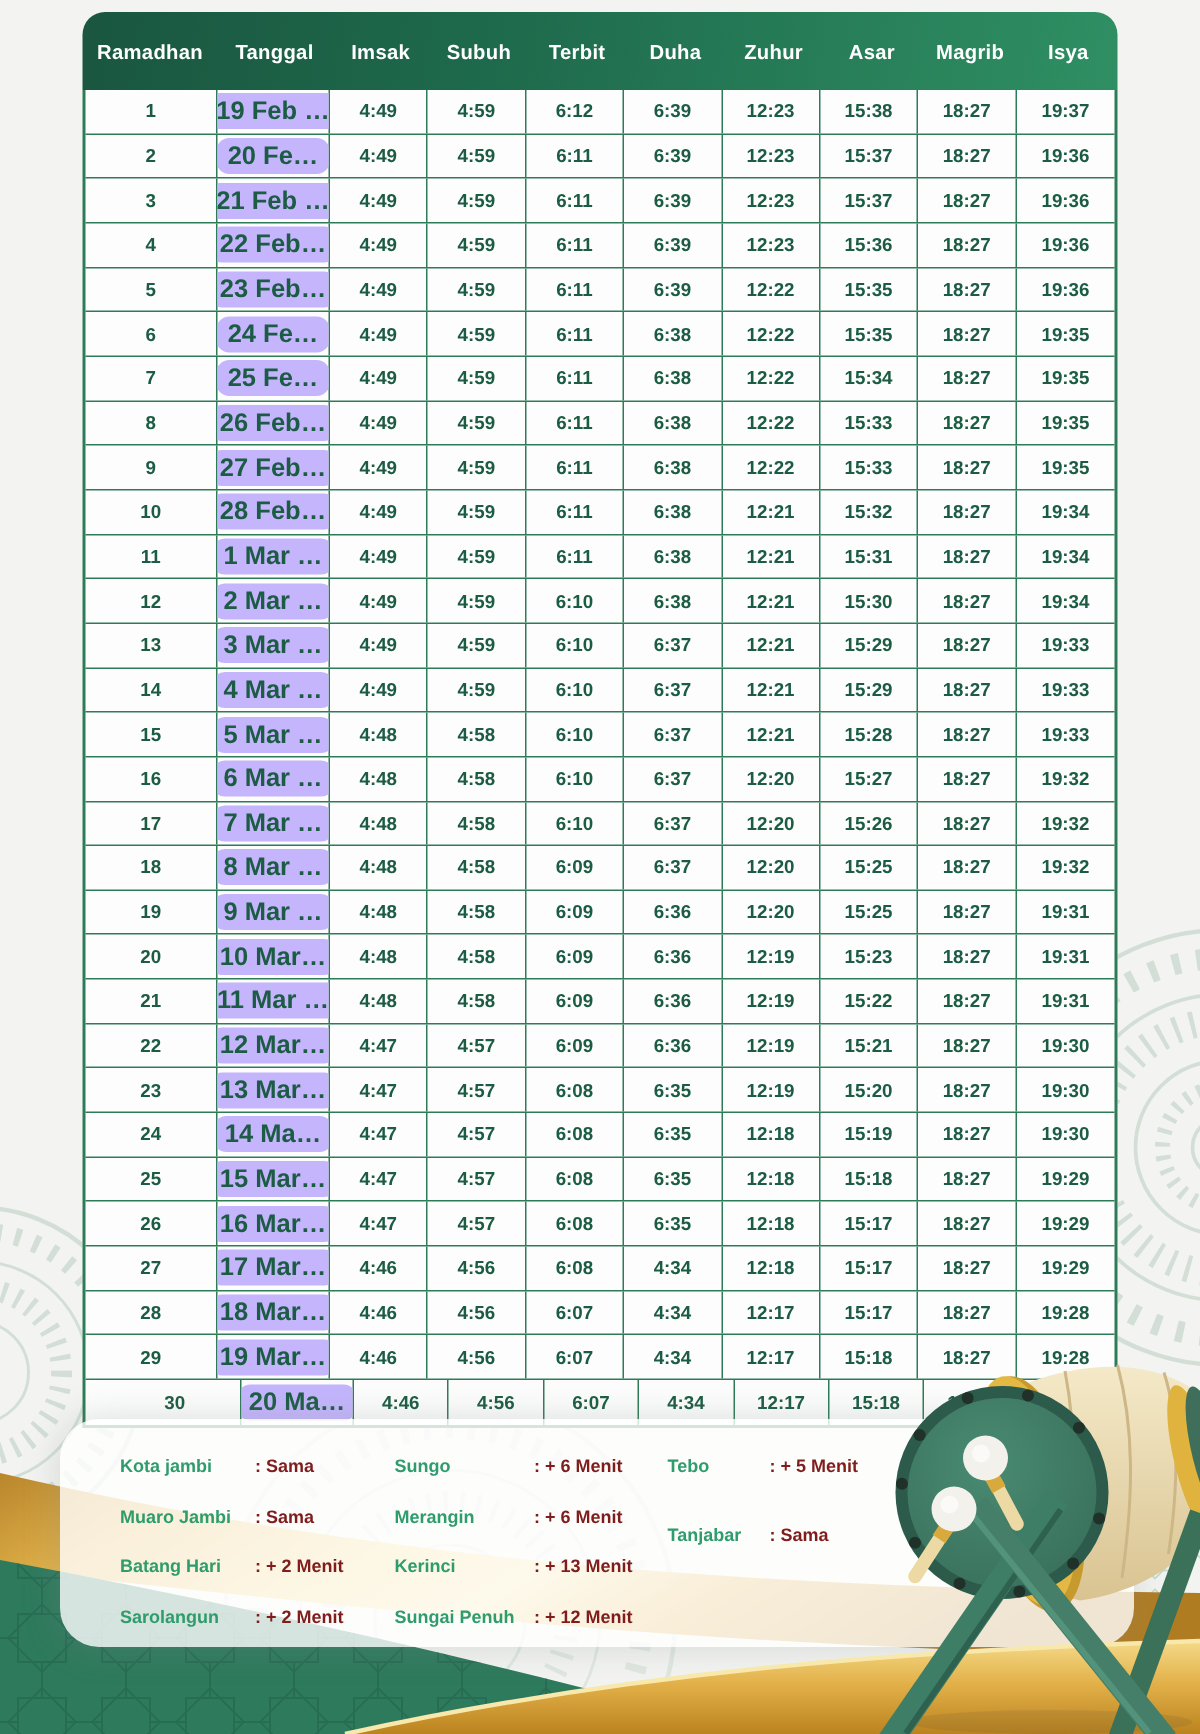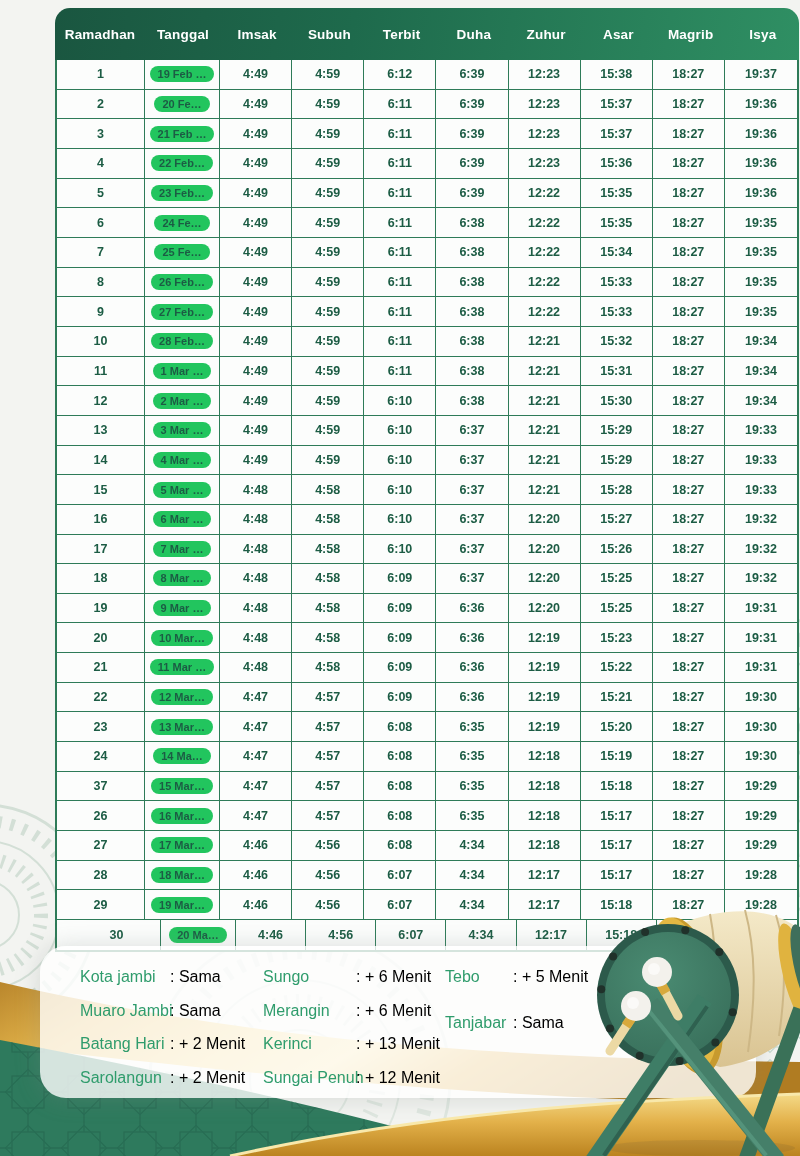--- a/index.html
+++ b/index.html
@@ -5,21 +5,21 @@
   html,body{margin:0;padding:0;}
   .page{
     position:relative;width:800px;height:1156px;overflow:hidden;
     background:#f3f4f1;
     font-family:"Liberation Sans",sans-serif;
   }
   svg{display:block;}
   .bg-layer,.decor-layer{position:absolute;left:0;top:0;pointer-events:none;}
 
   
-  .sched{position:absolute;left:55px;top:8px;width:744px;}
+  .sched{position:absolute;left:55px;top:8px;width:690px;}
   .sched-head{
     display:grid;grid-template-columns:90px 76px repeat(8,1fr);
     height:52px;align-items:center;text-align:center;
     background:linear-gradient(98deg,#1a5640 0%,#1e6a4c 40%,#2f8f63 100%);
     border-radius:15px 15px 0 0;
     color:#ffffff;font-weight:bold;font-size:13.5px;letter-spacing:.2px;
   }
   .sched-body{
     border:2px solid #2e7b58;border-top:none;background:#fcfdfc;
   }
@@ -28,38 +28,38 @@
     height:29.66px;box-sizing:border-box;border-bottom:1.5px solid #2e7b58;
   }
   .row:last-child{border-bottom:none;padding-left:16px;}
   .cell{
     display:flex;align-items:center;justify-content:center;
     font-weight:bold;font-size:12.5px;color:#1c5c44;
     border-right:1.5px solid #2e7b58;overflow:hidden;
   }
   .cell:last-child{border-right:none;}
   .pill{
-    background:#22c55e;border-radius:9px;padding:2px 8px;
-    font-size:11px;white-space:nowrap;color:#1c5c44;font-weight:bold;text-align:center;
+    background:#c4b5fd;border-radius:9px;padding:2px 8px;
+    font-size:17px;white-space:nowrap;color:#1c5c44;font-weight:bold;text-align:center;
   }
 
   
   .panel{
     position:absolute;left:40px;top:946px;width:716px;height:152px;
     background:rgba(255,255,255,.8);border-radius:26px;
     box-shadow:0 0 24px rgba(130,140,135,.28);
   }
   .notes{position:absolute;left:80px;top:960px;display:flex;}
   .note-col{display:flex;flex-direction:column;}
   .note-col1{width:183px;}
   .note-col2{width:182px;}
   .note-col3{width:190px;gap:12px;}
-  .note-row{display:flex;align-items:center;height:33.8px;font-size:16px;font-weight:normal;white-space:nowrap;}
+  .note-row{display:flex;align-items:center;height:33.8px;font-size:12px;font-weight:bold;white-space:nowrap;}
   .nl{color:#2f9c6c;}
-  .nv{color:#000000;}
+  .nv{color:#7f1d1d;}
   .note-col1 .nl{width:90px;}
   .note-col2 .nl{width:93px;}
   .note-col3 .nl{width:68px;}
 </style>
 </head>
 <body>
 
 <div class="page">
 
   <svg class="bg-layer" width="800" height="1156" viewBox="0 0 800 1156">
@@ -434,21 +434,21 @@
           <div class="cell">4:47</div>
           <div class="cell">4:57</div>
           <div class="cell">6:08</div>
           <div class="cell">6:35</div>
           <div class="cell">12:18</div>
           <div class="cell">15:19</div>
           <div class="cell">18:27</div>
           <div class="cell">19:30</div>
         </div>
         <div class="row">
-          <div class="cell">37</div>
+          <div class="cell">25</div>
           <div class="cell">
             <span class="pill">15 Mar…</span>
           </div>
           <div class="cell">4:47</div>
           <div class="cell">4:57</div>
           <div class="cell">6:08</div>
           <div class="cell">6:35</div>
           <div class="cell">12:18</div>
           <div class="cell">15:18</div>
           <div class="cell">18:27</div>

